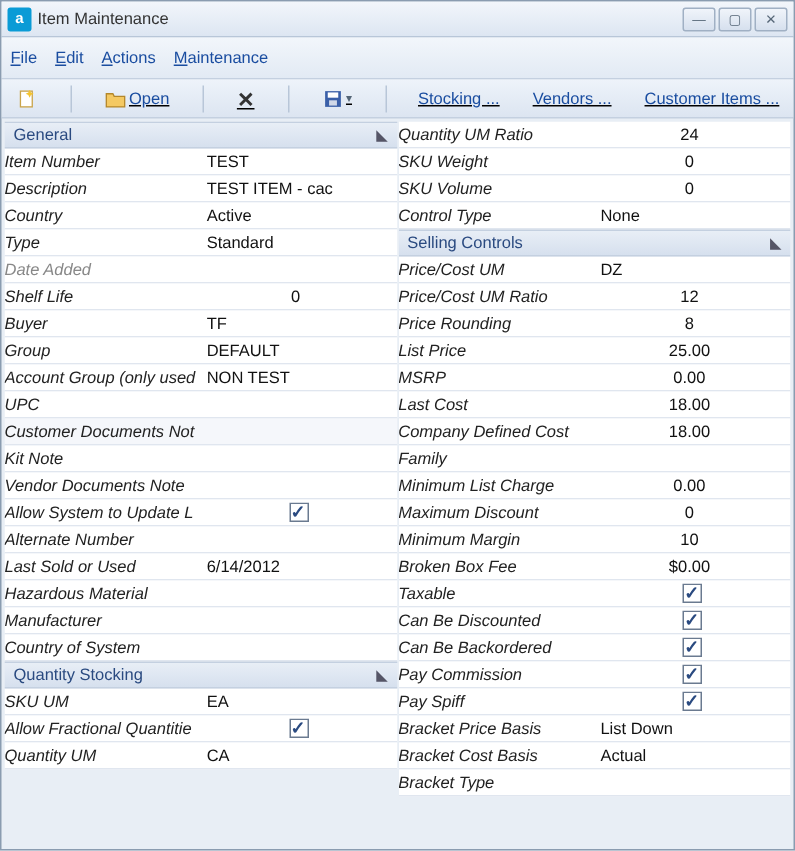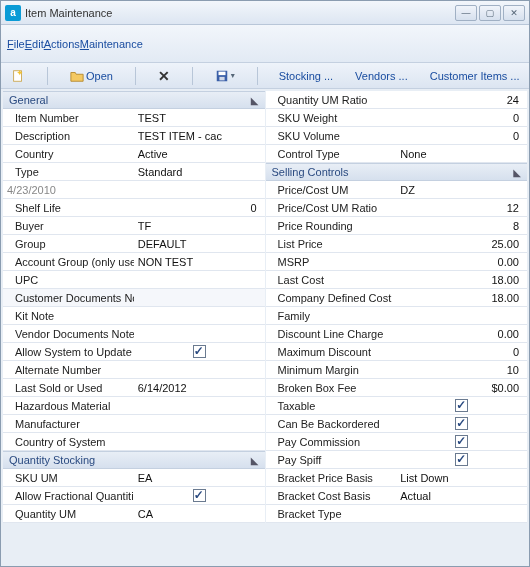--- a/index.html
+++ b/index.html
@@ -35,35 +35,36 @@
   .winbtn {
     width: 22px; height: 16px;
     background: linear-gradient(#f0f4fa,#d6e0ee);
     border: 1px solid #a0b0c4;
     border-radius: 2px;
     display: flex; align-items: center; justify-content: center;
     color: #567; font-size: 9px;
     cursor: pointer;
   }
   .menubar {
-    height: 38px;
+    height: 28px;
     background: linear-gradient(#f2f6fb,#e2eaf4);
     display: flex; align-items: center;
-    padding: 0 6px; 
+    padding: 0 6px; gap: 12px;
     border-bottom: 1px solid #c4d0e0;
     color: #1a4da0;
   }
   .menubar span { cursor: pointer; }
   .menubar span u { text-decoration: underline; }
   .toolbar {
     height: 26px;
     background: linear-gradient(#eef3fa,#dce5f1);
     display: flex; align-items: center;
     padding: 0 6px; gap: 16px;
     border-bottom: 1px solid #c4d0e0;
+    text-decoration: underline;
   }
   .tbtn {
     height: 20px;
     display: flex; align-items: center; gap: 2px;
     padding: 0 4px;
     cursor: pointer;
     color: #1a4da0;
   }
   .tsep { width:1px; height:18px; background:#b8c6d8; margin:0 2px; }
   .tlink { color: #1a4da0; cursor: pointer; padding: 0 3px; }
@@ -95,32 +96,31 @@
   }
   .row {
     height: 18px;
     display: flex; align-items: center;
     border-bottom: 1px solid #e0e6ef;
     background: #fff;
   }
   .row.alt { background: #f5f7fb; }
   .row .label {
     width: 50%;
-    padding-left: 12px;
     color: #222;
-    white-space: nowrap; overflow: hidden; text-overflow: clip;
+    white-space: nowrap; overflow: hidden; text-overflow: clip; font-style: italic;
   }
   .row .label.dim { color: #888; }
   .row .value {
     flex: 1;
     padding: 0 4px;
     color: #111;
     white-space: nowrap; overflow: hidden;
   }
-  .row .value.right { text-align: right; padding-right: 8px; }
+  .row .value.right { text-align: center; padding-right: 8px; }
   .row .value.dim { color: #888; }
   .chk {
     display:inline-block; width:13px; height:13px;
     border:1px solid #6a7a90; background:#fff;
     position: relative;
     vertical-align: middle;
   }
   .chk.checked::after {
     content:"✓"; position:absolute; top:-2px; left:0;
     font-size:12px; color:#2a4a80; font-weight:bold;
@@ -199,21 +199,21 @@
       </div>
     <div class="row">
         <div class="label">Country</div>
         <div class="value">Active</div>
       </div>
     <div class="row">
         <div class="label">Type</div>
         <div class="value">Standard</div>
       </div>
     <div class="row">
-        <div class="value dim">4/23/2010</div>
+        <div class="label dim">Date Added</div>
       </div>
     <div class="row">
         <div class="label">Shelf Life</div>
         <div class="value right">0</div>
       </div>
     <div class="row">
         <div class="label">Buyer</div>
         <div class="value">TF</div>
       </div>
     <div class="row">
@@ -331,40 +331,44 @@
       </div>
     <div class="row">
         <div class="label">Company Defined Cost</div>
         <div class="value right">18.00</div>
       </div>
     <div class="row">
         <div class="label">Family</div>
         <div class="value"></div>
       </div>
     <div class="row">
-        <div class="label">Discount Line Charge</div>
+        <div class="label">Minimum List Charge</div>
         <div class="value right">0.00</div>
       </div>
     <div class="row">
         <div class="label">Maximum Discount</div>
         <div class="value right">0</div>
       </div>
     <div class="row">
         <div class="label">Minimum Margin</div>
         <div class="value right">10</div>
       </div>
     <div class="row">
         <div class="label">Broken Box Fee</div>
         <div class="value right">$0.00</div>
       </div>
     <div class="row">
         <div class="label">Taxable</div>
         <div class="value" style="text-align:center"><span class="chk checked"></span></div>
       </div>
     <div class="row">
+        <div class="label">Can Be Discounted</div>
+        <div class="value" style="text-align:center"><span class="chk checked"></span></div>
+      </div>
+    <div class="row">
         <div class="label">Can Be Backordered</div>
         <div class="value" style="text-align:center"><span class="chk checked"></span></div>
       </div>
     <div class="row">
         <div class="label">Pay Commission</div>
         <div class="value" style="text-align:center"><span class="chk checked"></span></div>
       </div>
     <div class="row">
         <div class="label">Pay Spiff</div>
         <div class="value" style="text-align:center"><span class="chk checked"></span></div>

